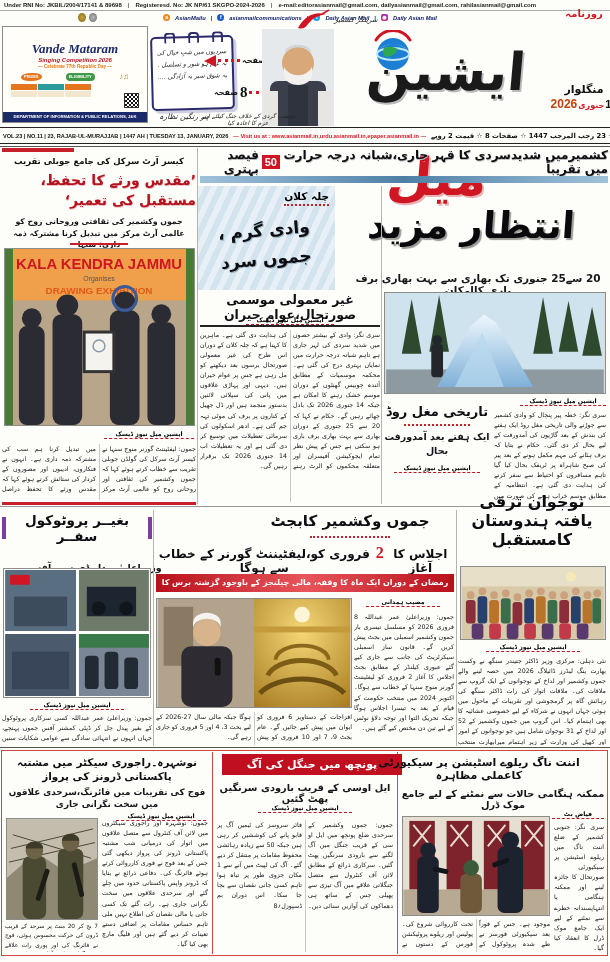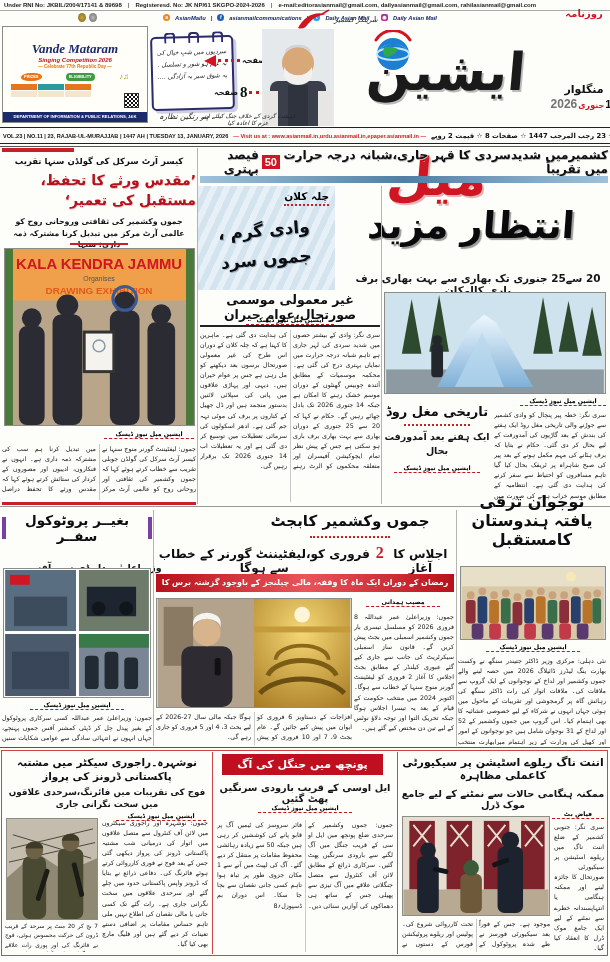--- a/index.html
+++ b/index.html
@@ -57,21 +57,21 @@
         font-family:"DejaVu Sans",sans-serif;font-weight:bold;line-height:92px;
         transform:skewX(-5deg);letter-spacing:-2px;}
   #logo .w1{font-size:52px;color:#1a1a1a;text-shadow:2px 2px 0 #bbb;}
   #logo .w2{font-size:52px;color:#d01622;text-shadow:2px 2px 0 #e9b3b6;}
   #mastright{right:2px;top:8px;width:48px;text-align:center;}
   #roznama{font-family:"DejaVu Sans",sans-serif;direction:rtl;color:#d01622;font-weight:bold;font-size:10px;}
   #weekday{font-family:"DejaVu Sans",sans-serif;direction:rtl;color:#111;font-weight:bold;font-size:11px;margin-top:64px;}
   #datemix{display:flex;direction:rtl;justify-content:center;align-items:baseline;gap:1px;margin-top:1px;}
   #datemix .d{font-size:11px;font-weight:bold;color:#111;}
   #datemix .m{font-family:"DejaVu Sans",sans-serif;font-size:8px;font-weight:bold;color:#d01622;}
-  #datemix .y{font-size:12px;font-weight:bold;color:#737373;}
+  #datemix .y{font-size:12px;font-weight:bold;color:#c2410c;}
   
   #dateline{left:0;top:127px;width:610px;height:17px;border-top:1.2px solid #222;border-bottom:1.2px solid #222;
             display:flex;align-items:center;gap:5px;padding:0 3px;box-sizing:border-box;}
   #dateline .en{font-size:5.6px;font-weight:bold;color:#111;white-space:nowrap;}
   #dateline .visit{font-size:5.6px;font-weight:bold;color:#d01622;white-space:nowrap;}
   #dateline .ur{font-family:"DejaVu Sans",sans-serif;direction:rtl;font-size:6.8px;font-weight:bold;
                 color:#111;white-space:nowrap;flex:1;text-align:left;}
   
   .kicker{font-family:"DejaVu Sans",sans-serif;direction:rtl;font-weight:bold;font-size:8.5px;
           text-align:center;color:#111;}
@@ -225,21 +225,21 @@
 
   <div id="dateline" class="abs">
     <span class="en">VOL.23 | NO.11 | 23, RAJAB-UL-MURAJJAB | 1447 AH | TUESDAY 13, JANUARY, 2026</span>
     <span class="visit">— Visit us at : www.asianmail.in,urdu.asianmail.in,epaper.asianmail.in —</span>
     <span class="ur u">جلد نمبر 23 ۔ شمارہ 11 ☆ 23 رجب المرجب 1447 ☆ صفحات 8 ☆ قیمت 2 روپے</span>
   </div>
 
   <div class="abs hrule" style="left:0;top:146px;width:610px;"></div>
   <div class="abs redbar" style="left:2px;top:148px;width:72px;height:4px;"></div>
 
-  <div class="abs kicker" style="left:2px;top:156px;width:194px;">کیسر آرٹ سرکل کی گولڈن سنہا تقریب</div>
+  <div class="abs kicker" style="left:2px;top:156px;width:194px;">کیسر آرٹ سرکل کی جامع جوبلی تقریب</div>
   <div class="abs hl-red" style="left:2px;top:170px;width:194px;height:44px;">’مقدس ورثے کا تحفظ، مستقبل کی تعمیر‘</div>
   <div class="abs subhead" style="left:2px;top:216px;width:194px;font-size:7.8px;line-height:1.5;">جموں وکشمیر کی ثقافتی وروحانی روح کو عالمی آرٹ مرکز میں تبدیل کرنا مشترکہ ذمہ داری: سنہا</div>
   <div class="abs redbar" style="left:70px;top:243px;width:58px;height:2px;"></div>
 
   <svg class="abs photo" style="left:4px;top:248px;" width="191" height="178" viewBox="0 0 191 178">
     <rect width="191" height="178" fill="#b9a58a"></rect>
     <rect width="191" height="52" fill="#f0a04a"></rect>
     <rect width="8" height="178" fill="#4a7a3a"></rect>
     <rect x="183" width="8" height="178" fill="#4a7a3a"></rect>
     <text x="95" y="20" text-anchor="middle" font-family="Liberation Sans" font-size="15" font-weight="bold" fill="#d01622">KALA KENDRA JAMMU</text>
@@ -463,26 +463,26 @@
     <circle cx="28" cy="32" r="9" fill="#6e6246"></circle>
       <path d="M19 30 a9 7 0 0 1 18 0 z" fill="#3e3a28"></path>
     <circle cx="65" cy="24" r="9" fill="#6e6246"></circle>
       <path d="M56 22 a9 7 0 0 1 18 0 z" fill="#3e3a28"></path>
     <rect x="34" y="50" width="5" height="34" rx="2" fill="#1c1c16" transform="rotate(18 36 67)"></rect>
     <rect x="70" y="44" width="5" height="36" rx="2" fill="#1c1c16" transform="rotate(-14 72 62)"></rect>
   </svg>
   <div class="abs bodytxt" style="left:102px;top:818px;width:106px;height:134px;">جموں: نوشہرہ اور راجوری سیکٹروں میں لائن آف کنٹرول سے متصل علاقوں میں اتوار کی درمیانی شب مشتبہ پاکستانی ڈرونز کی پرواز دیکھی گئی جس کے بعد فوج نے فوری کارروائی کرتے ہوئے فائرنگ کی۔ دفاعی ذرائع نے بتایا کہ ڈرونز واپس پاکستانی حدود میں چلے گئے اور سرحدی علاقوں میں سخت نگرانی جاری ہے۔ رات گئے تک کسی جانی یا مالی نقصان کی اطلاع نہیں ملی تاہم حساس مقامات پر اضافی دستے تعینات کر دیے گئے ہیں اور فلیگ مارچ بھی کیا گیا۔</div>
   <div class="abs bodytxt" style="left:5px;top:922px;width:93px;height:30px;font-size:5.8px;">7 بج کر 20 منٹ پر سرحد کے قریب ڈرون کی حرکت محسوس ہوئی، فوج نے فائرنگ کی اور پوری رات علاقے میں گولیوں کی آوازیں سنائی دیتی رہیں، انہیں نے کہا کہ فوج کے شکرگزار ہیں۔</div>
 
-  <div class="abs u ctr" style="left:222px;top:754px;width:161px;height:21px;background:#c01020;color:#fff;font-weight:bold;font-size:11px;line-height:21px;">پونچھ میں جنگل کی آگ</div>
+  <div class="abs u ctr" style="left:222px;top:754px;width:180px;height:21px;background:#c01020;color:#fff;font-weight:bold;font-size:11px;line-height:21px;">پونچھ میں جنگل کی آگ</div>
   <div class="abs subhead" style="left:216px;top:782px;width:178px;font-size:9.8px;">ایل اوسی کے قریب بارودی سرنگیں پھٹ گئیں</div>
   <div class="abs capright" style="left:258px;top:804px;width:94px;">ایشین میل نیوز ڈیسک</div>
   <div class="abs bodytxt cols2" style="left:217px;top:820px;width:176px;height:132px;">جموں: جموں وکشمیر کے سرحدی ضلع پونچھ میں ایل او سی کے قریب جنگل میں آگ لگنے سے بارودی سرنگیں پھٹ گئیں۔ سرکاری ذرائع کے مطابق لائن آف کنٹرول سے متصل جنگلاتی علاقے میں آگ تیزی سے پھیلی جس کے ساتھ ہی دھماکوں کی آوازیں سنائی دیں۔ فائر سروسز کی ٹیمیں آگ پر قابو پانے کی کوششیں کر رہی ہیں جبکہ 50 سے زیادہ رہائشی محفوظ مقامات پر منتقل کر دیے گئے۔ آگ کی لپیٹ میں آنے سے 1 مکان جزوی طور پر تباہ ہوا تاہم کسی جانی نقصان سے بچا جا سکا۔ اس دوران بم ڈسپوزل؍8</div>
 
-  <div class="abs hl-black" style="left:400px;top:756px;width:206px;font-size:11px;">اننت ناگ ریلوے اسٹیشن پر سیکیورٹی کاعملی مظاہرہ</div>
+  <div class="abs hl-black" style="left:376px;top:756px;width:206px;font-size:11px;">اننت ناگ ریلوے اسٹیشن پر سیکیورٹی کاعملی مظاہرہ</div>
   <div class="abs subhead" style="left:400px;top:788px;width:206px;font-size:9.8px;">ممکنہ ہنگامی حالات سے نمٹنے کے لیے جامع موک ڈرل</div>
   <div class="abs capright" style="left:552px;top:810px;width:52px;">فیاض بٹ</div>
 
   <svg class="abs photo" style="left:402px;top:816px;" width="148" height="100" viewBox="0 0 148 100">
     <rect width="148" height="100" fill="#e6ded0"></rect>
     <g fill="#7e222b">
       <rect x="6" y="4" width="26" height="70"></rect>
         <rect x="44" y="4" width="26" height="70"></rect>
       <rect x="82" y="4" width="26" height="70"></rect>
         <rect x="120" y="4" width="24" height="70"></rect>

